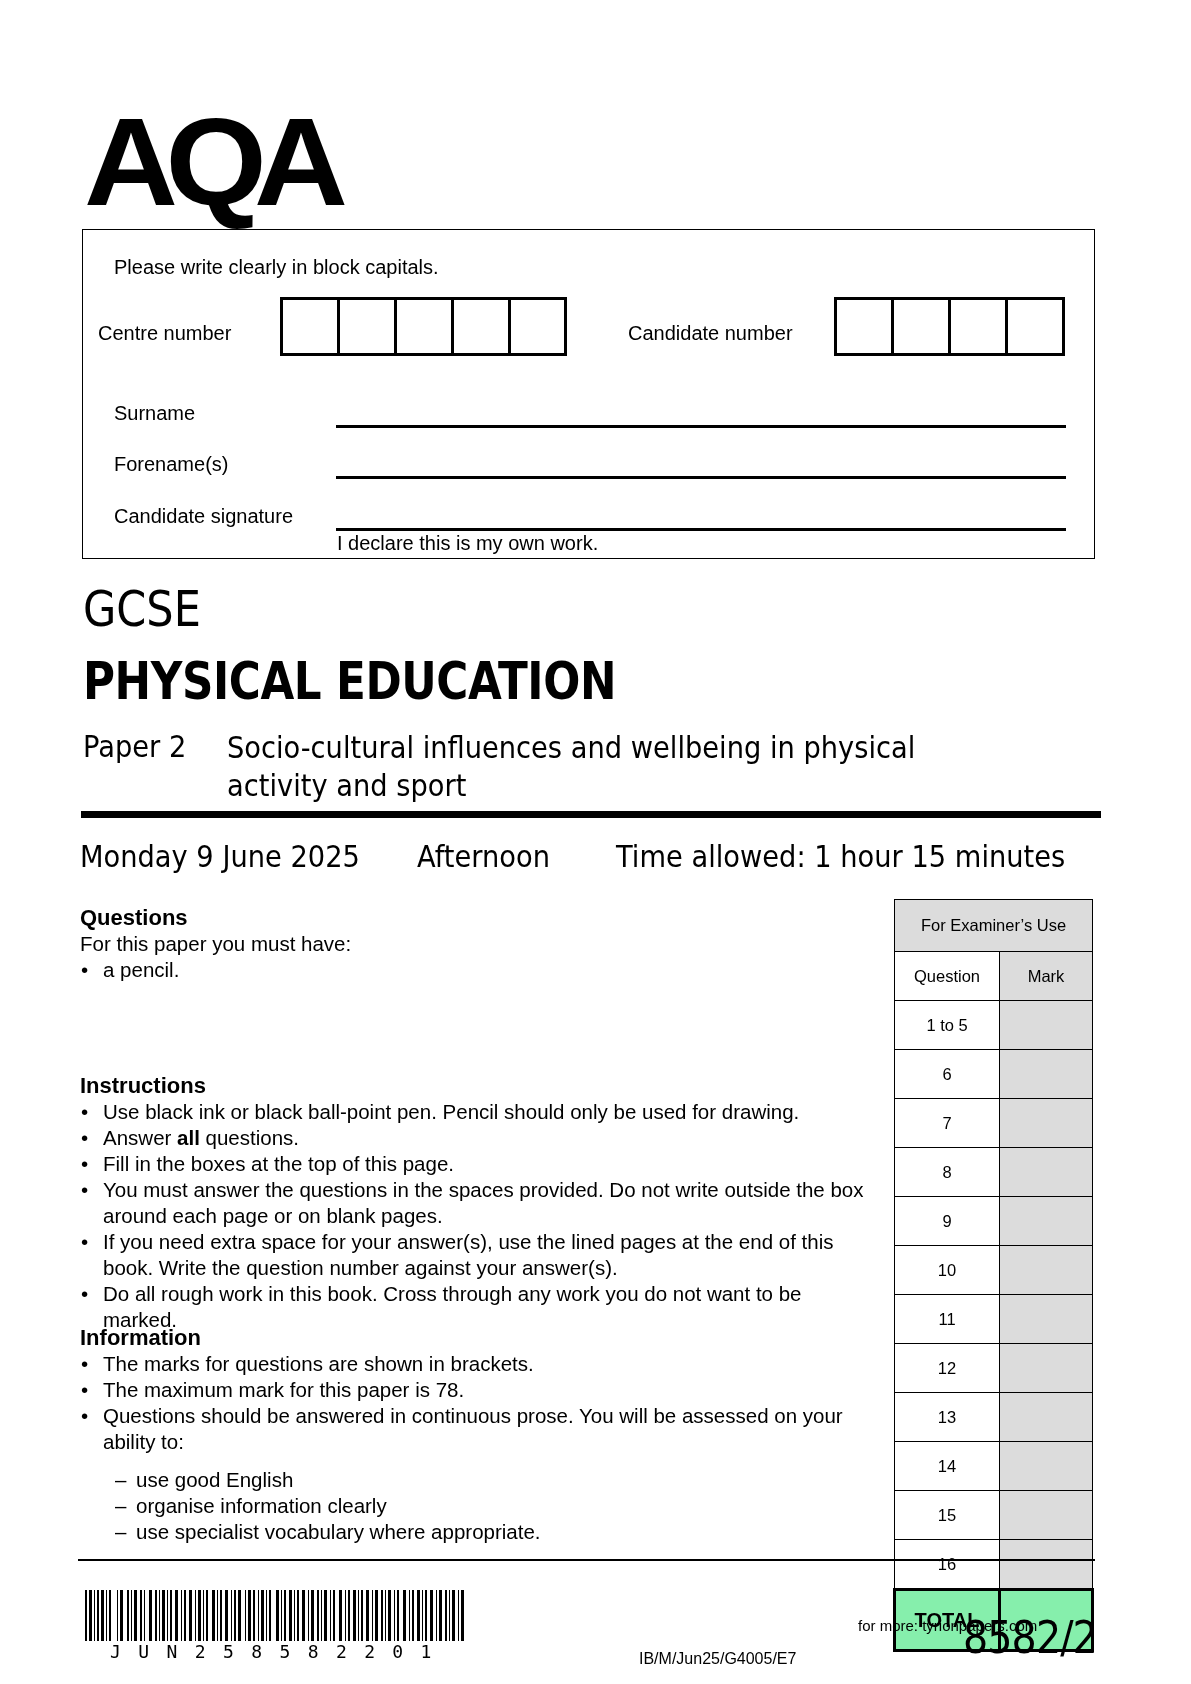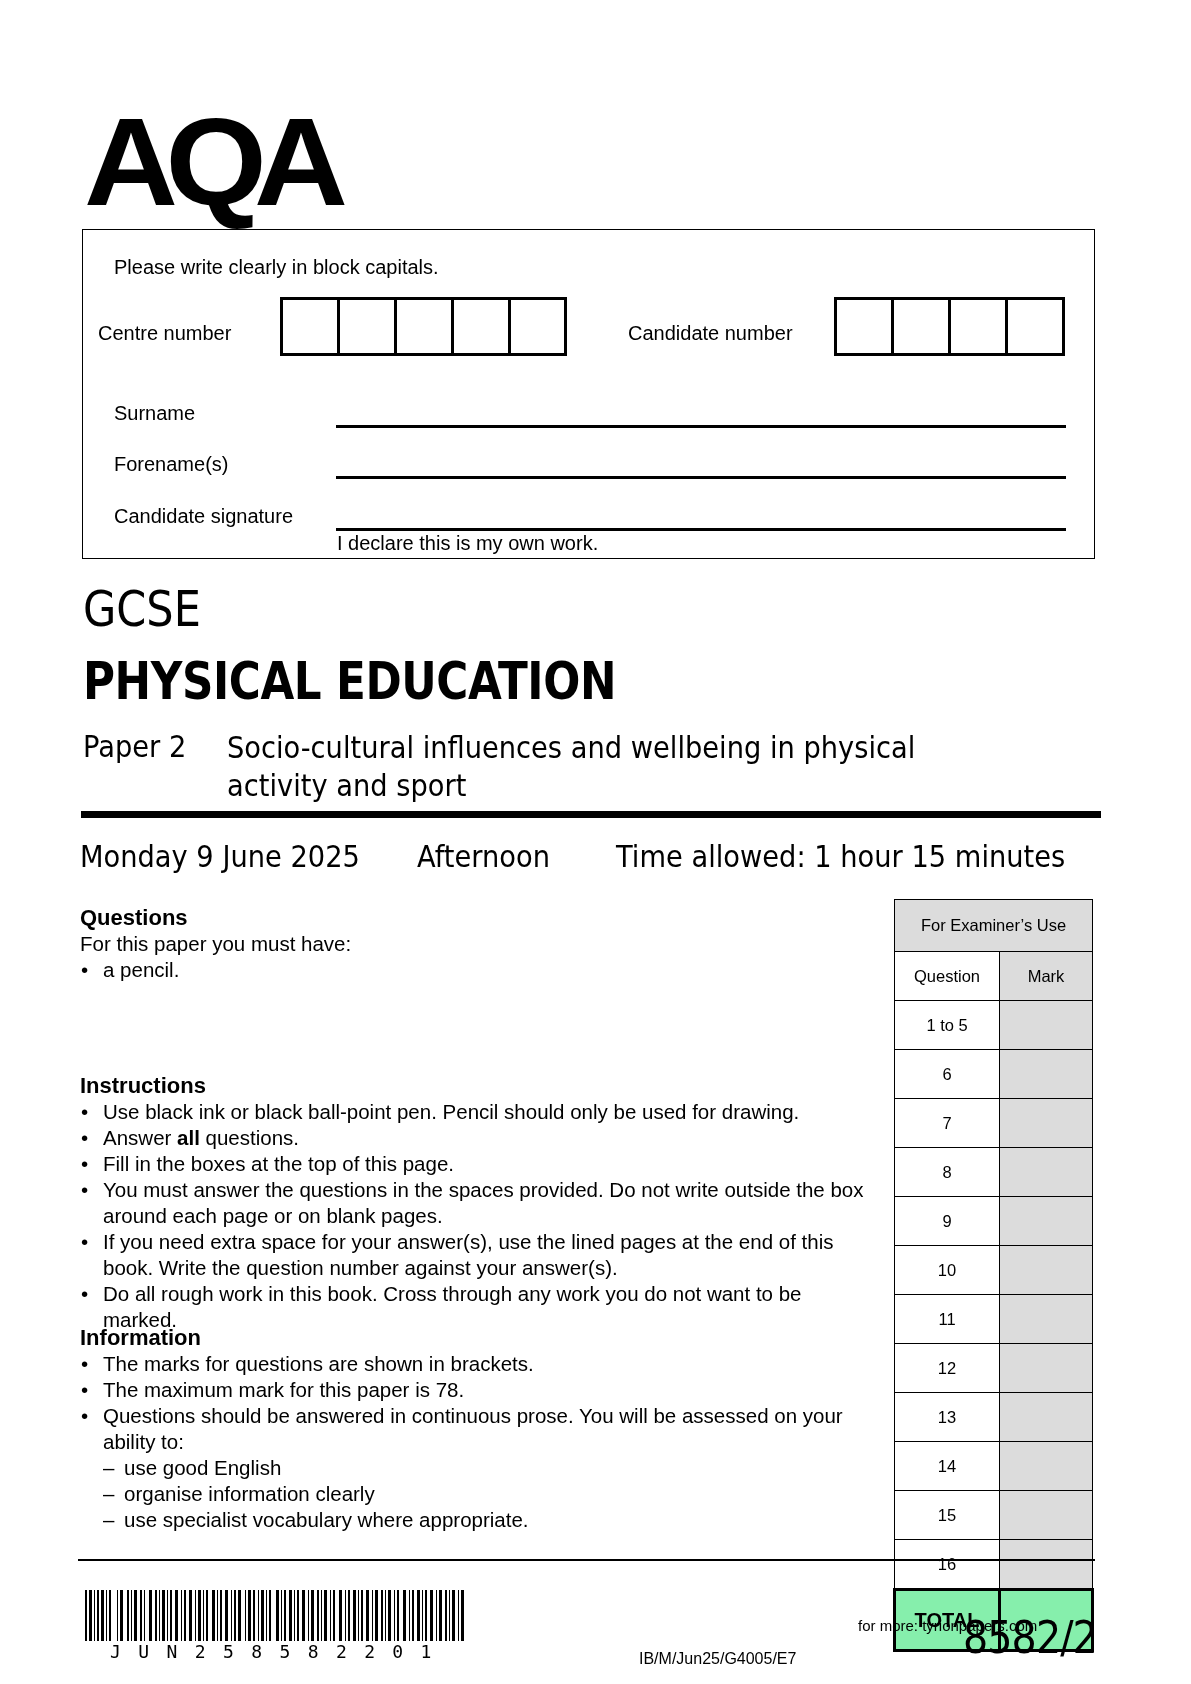--- a/index.html
+++ b/index.html
@@ -17,21 +17,21 @@
   .subject { left:83px; top:651px; font-size:52px; font-weight:bold; transform:scaleX(0.84); transform-origin:left top; letter-spacing:-0.5px; }
   .paper { left:83px; top:728px; font-size:31px; transform:scaleX(0.88); transform-origin:left top; }
   .paper-title { left:227px; top:728px; font-size:31px; line-height:38px; transform:scaleX(0.88); transform-origin:left top; width:900px; }
   .rule-thick { left:81px; top:811px; width:1020px; height:7px; background:#000; }
   .daterow { top:838px; font-size:31px; transform:scaleX(0.88); transform-origin:left top; white-space:nowrap; }
   .section-h { font-weight:bold; font-size:22px; }
   .body-t { font-size:20.5px; line-height:26px; }
   .bullets { list-style:none; margin:0; padding:0; }
   .bullets li { position:relative; padding-left:23px; }
   .bullets li::before { content:"\2022"; position:absolute; left:1px; top:0; }
-  .dashes { list-style:none; margin:0; padding:0 0 0 23px; }
+  .dashes { list-style:none; margin:12px; padding:0 0 0 23px; }
   .dashes li { position:relative; padding-left:21px; }
   .dashes li::before { content:"\2013"; position:absolute; left:0; }
   .exam-table { left:893px; top:899px; width:201px; border-collapse:collapse; font-size:16.5px; }
   .exam-table td { border:1.5px solid #000; height:32px; text-align:center; padding:8px; }
   .exam-table .hdr { background:#dcdcdc; height:35px; }
   .exam-table .grey { background:#dcdcdc; width:98px; }
   .exam-table .q { background:#fff; width:100px; }
   .exam-table .total-row td { border:3px solid #000; height:42px; background:#86efac; font-weight:bold; font-size:20px; }
   .footer-rule { left:78px; top:1559px; width:1017px; height:2px; background:#000; }
   .barcode { left:85px; top:1590px; width:380px; height:51px; display:flex; align-items:stretch; }

